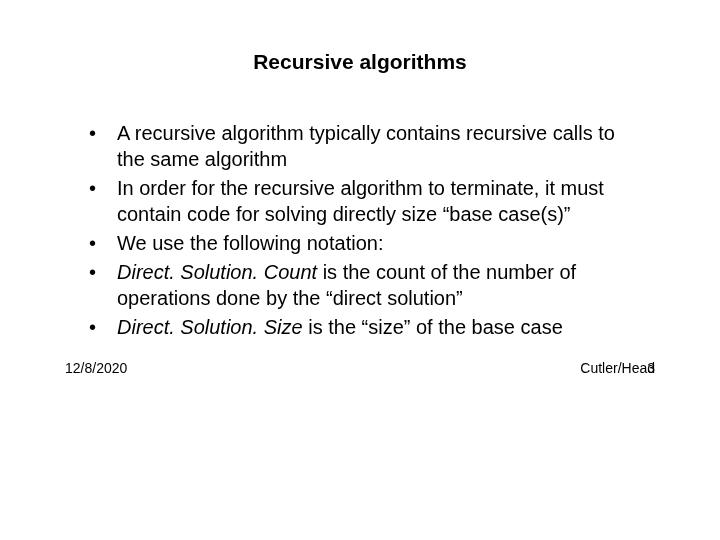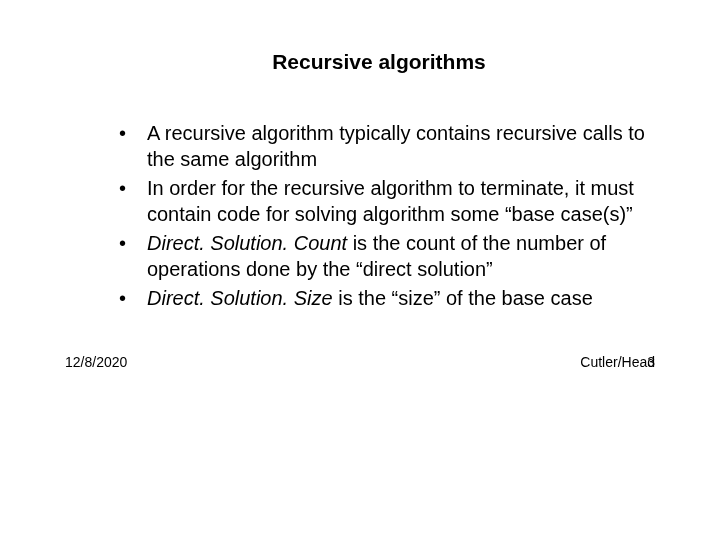--- a/index.html
+++ b/index.html
@@ -8,55 +8,55 @@
     width: 720px;
     height: 540px;
     background: #fff;
     font-family: Arial, Helvetica, sans-serif;
     color: #000;
   }
   .slide {
     box-sizing: border-box;
     width: 720px;
     height: 416px;
-    padding: 50px 65px 30px 103px;
+    padding: 50px 65px 30px 65px;
     position: relative;
     border-radius: 31px;
   }
   .title {
     text-align: center;
     font-weight: bold;
     font-size: 21px;
     margin-bottom: 46px;
   }
   ul.bullets {
     list-style: none;
     padding: 0;
-    margin: 0;
+    margin: 8px;
     font-size: 20px;
     line-height: 1.3;
   }
   ul.bullets > li {
     position: relative;
     padding-left: 44px;
     margin: 0 0 3px 0;
   }
   ul.bullets > li::before {
     content: "•";
     position: absolute;
     left: 16px;
     top: 0;
     font-size: 20px;
   }
   .italic {
     font-style: italic;
   }
   .footer {
     position: absolute;
-    bottom: 46px;
+    bottom: 40px;
     left: 65px;
     right: 65px;
     font-size: 14px;
     display: flex;
     justify-content: space-between;
     align-items: baseline;
   }
   .footer .center {
     position: absolute;
     left: 0;
@@ -68,21 +68,24 @@
 <body>
 
 <div class="slide">
   <div class="title">Recursive algorithms</div>
 
   <ul class="bullets">
     <li>
       <span></span><span class="italic"></span><span>A recursive algorithm typically contains recursive calls to the same algorithm</span>
     </li>
     <li>
-      <span></span><span class="italic"></span><span>In order for the recursive algorithm to terminate, it must contain code for solving algorithm some “base case(s)”</span>
+      <span></span><span class="italic"></span><span>In order for the recursive algorithm to terminate, it must contain code for solving directly size “base case(s)”</span>
+    </li>
+    <li>
+      <span></span><span class="italic"></span><span>We use the following notation:</span>
     </li>
     <li>
       <span></span><span class="italic">Direct. Solution. Count</span><span> is the count of the number of operations done by the “direct solution”</span>
     </li>
     <li>
       <span></span><span class="italic">Direct. Solution. Size</span><span> is the “size” of the base case</span>
     </li>
   </ul>
 
   <div class="footer">

